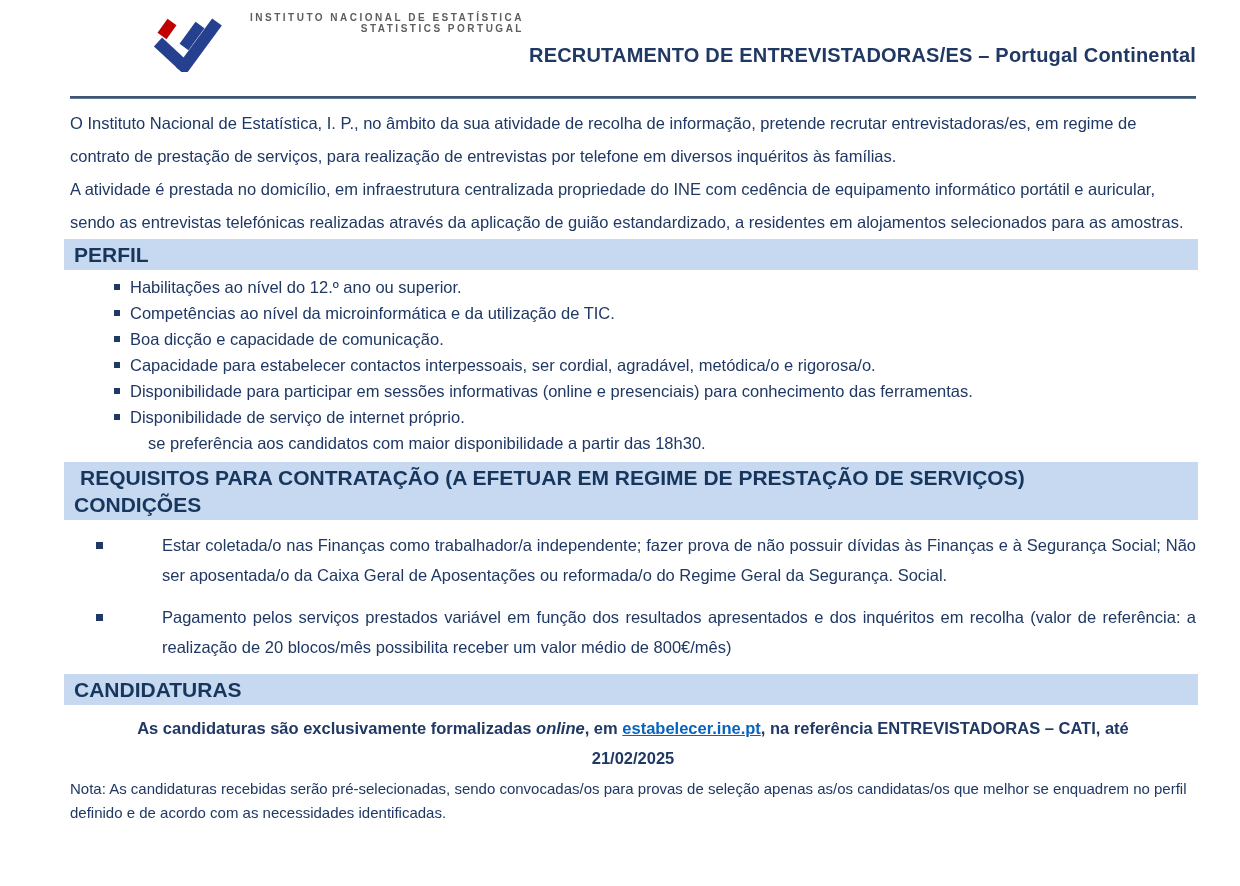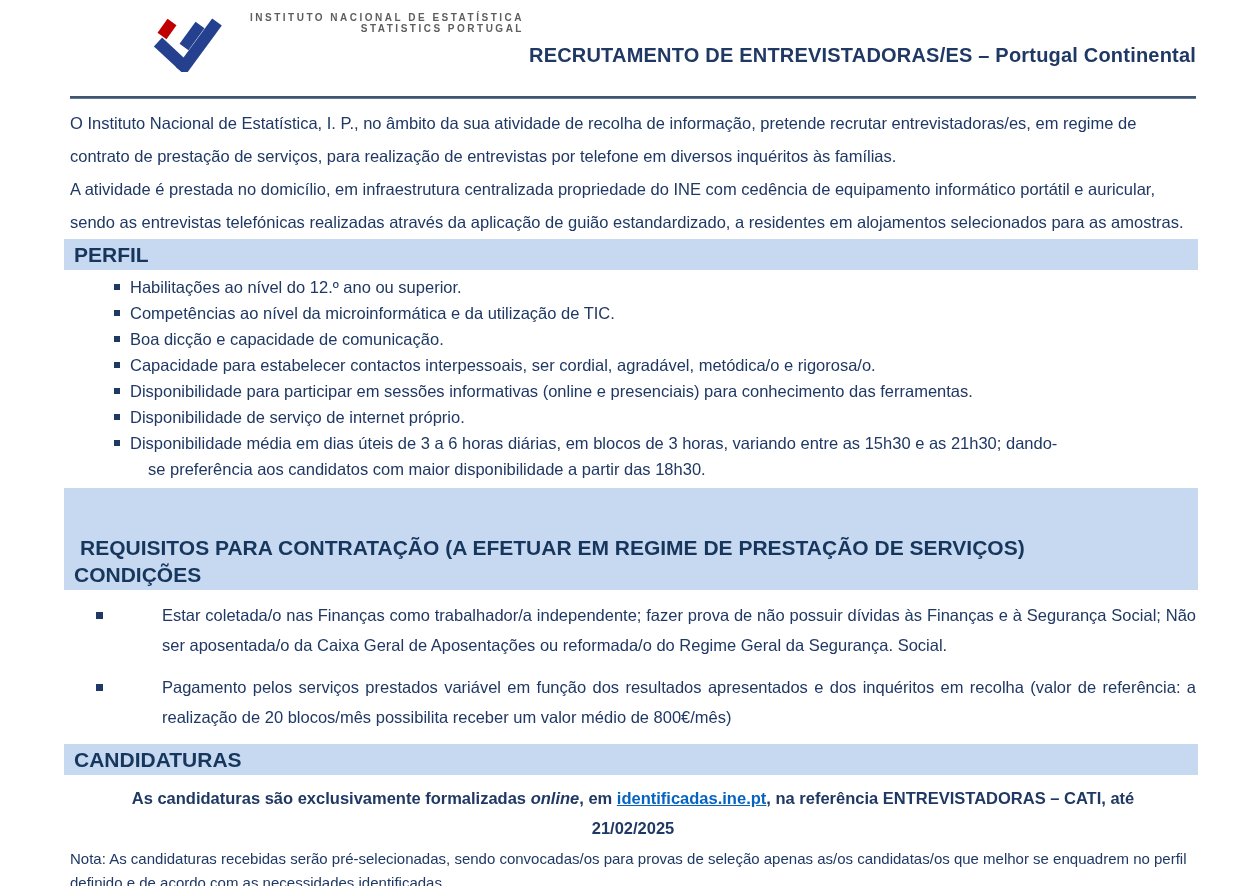--- a/index.html
+++ b/index.html
@@ -32,21 +32,21 @@
   .intro{margin-top:8px;}
   .intro p{margin:0;font-size:16.5px;line-height:33px;}
 
   
   .bar{
     background:var(--section-bar-bg);color:var(--bar-text);
     font-weight:bold;font-size:21px;padding:2px 10px;margin-left:-6px;margin-right:-2px;
     line-height:27px;
   }
   .bar .bar-line{display:block;}
-  .bar .bar-line.first{padding-left:6px;margin-top:44px;}
+  .bar .bar-line.first{padding-left:6px;}
 
   
   .perfil-list{margin:4px 0 6px 0;}
   .b-item{display:flex;font-size:16.5px;line-height:26px;}
   .b-item .bullet-cell{flex:0 0 60px;padding-left:44px;}
   .b-item .sq{display:inline-block;width:6px;height:6px;background:var(--text-navy);vertical-align:middle;margin-top:-3px;}
   .b-item .b-text{flex:1;}
   .b-cont{margin-left:78px;font-size:16.5px;line-height:26px;}
 
   
@@ -140,24 +140,20 @@
 
       <div>
         <div class="b-item">
           <span class="bullet-cell"><span class="sq"></span></span>
           <span class="b-text">Disponibilidade de serviço de internet próprio.</span>
         </div>
 
       </div>
 
       <div>
-        <div class="b-item">
-          <span class="bullet-cell"><span class="sq"></span></span>
-          <span class="b-text">Disponibilidade média em dias úteis de 3 a 6 horas diárias, em blocos de 3 horas, variando entre as 15h30 e as 21h30; dando-</span>
-        </div>
         <div class="b-cont">se preferência aos candidatos com maior disponibilidade a partir das 18h30.</div>
       </div>
     </div>
 
   <div class="bar">
     <span class="bar-line first">REQUISITOS PARA CONTRATAÇÃO (A EFETUAR EM REGIME DE PRESTAÇÃO DE SERVIÇOS)</span>
     <span class="bar-line">CONDIÇÕES</span>
   </div>
 
   <div class="cond-list">
@@ -171,19 +167,19 @@
         <span class="bullet-cell"><span class="sq"></span></span>
         <span class="b-text">Pagamento pelos serviços prestados variável em função dos resultados apresentados e dos inquéritos em recolha (valor de referência: a realização de 20 blocos/mês possibilita receber um valor médio de 800€/mês)</span>
       </div>
     </div>
 
   <div class="bar">
     <span class="bar-line">CANDIDATURAS</span>
   </div>
 
   <div class="cand-line">
-    <span>As candidaturas são exclusivamente formalizadas </span><span class="online">online</span><span>, em </span><a>identificadas.ine.pt</a><span>, na referência ENTREVISTADORAS – CATI, até</span>
+    <span>As candidaturas são exclusivamente formalizadas </span><span class="online">online</span><span>, em </span><a>estabelecer.ine.pt</a><span>, na referência ENTREVISTADORAS – CATI, até</span>
     <span class="cand-date">21/02/2025</span>
   </div>
 
   <div class="nota">Nota: As candidaturas recebidas serão pré-selecionadas, sendo convocadas/os para provas de seleção apenas as/os candidatas/os que melhor se enquadrem no perfil definido e de acordo com as necessidades identificadas.</div>
 
 </div>
 
 </body></html>

